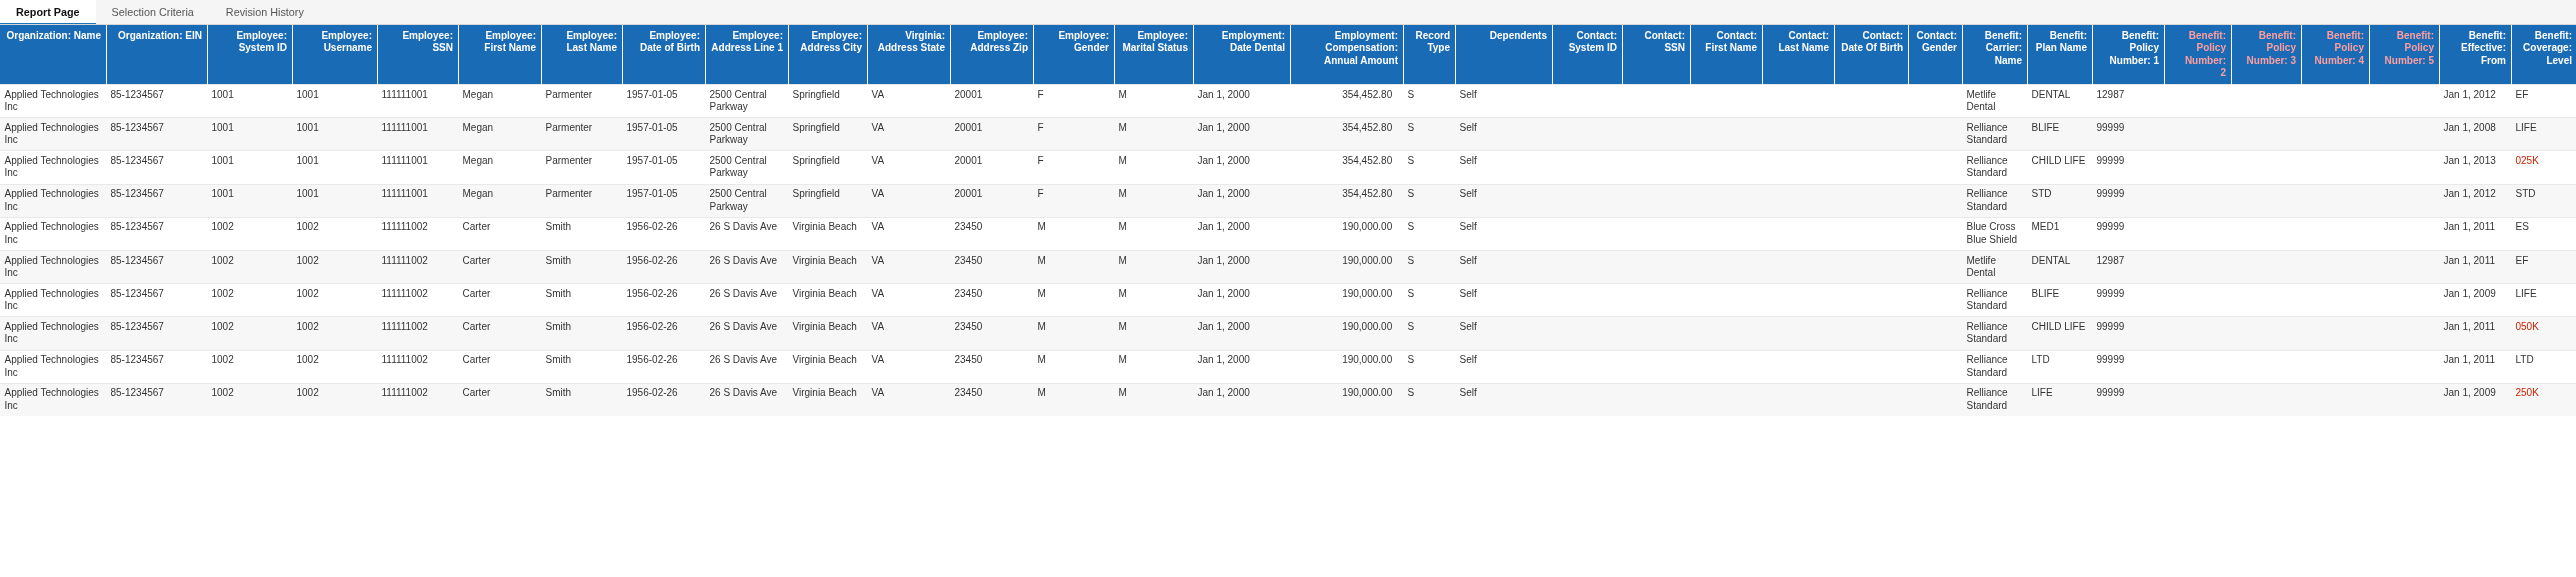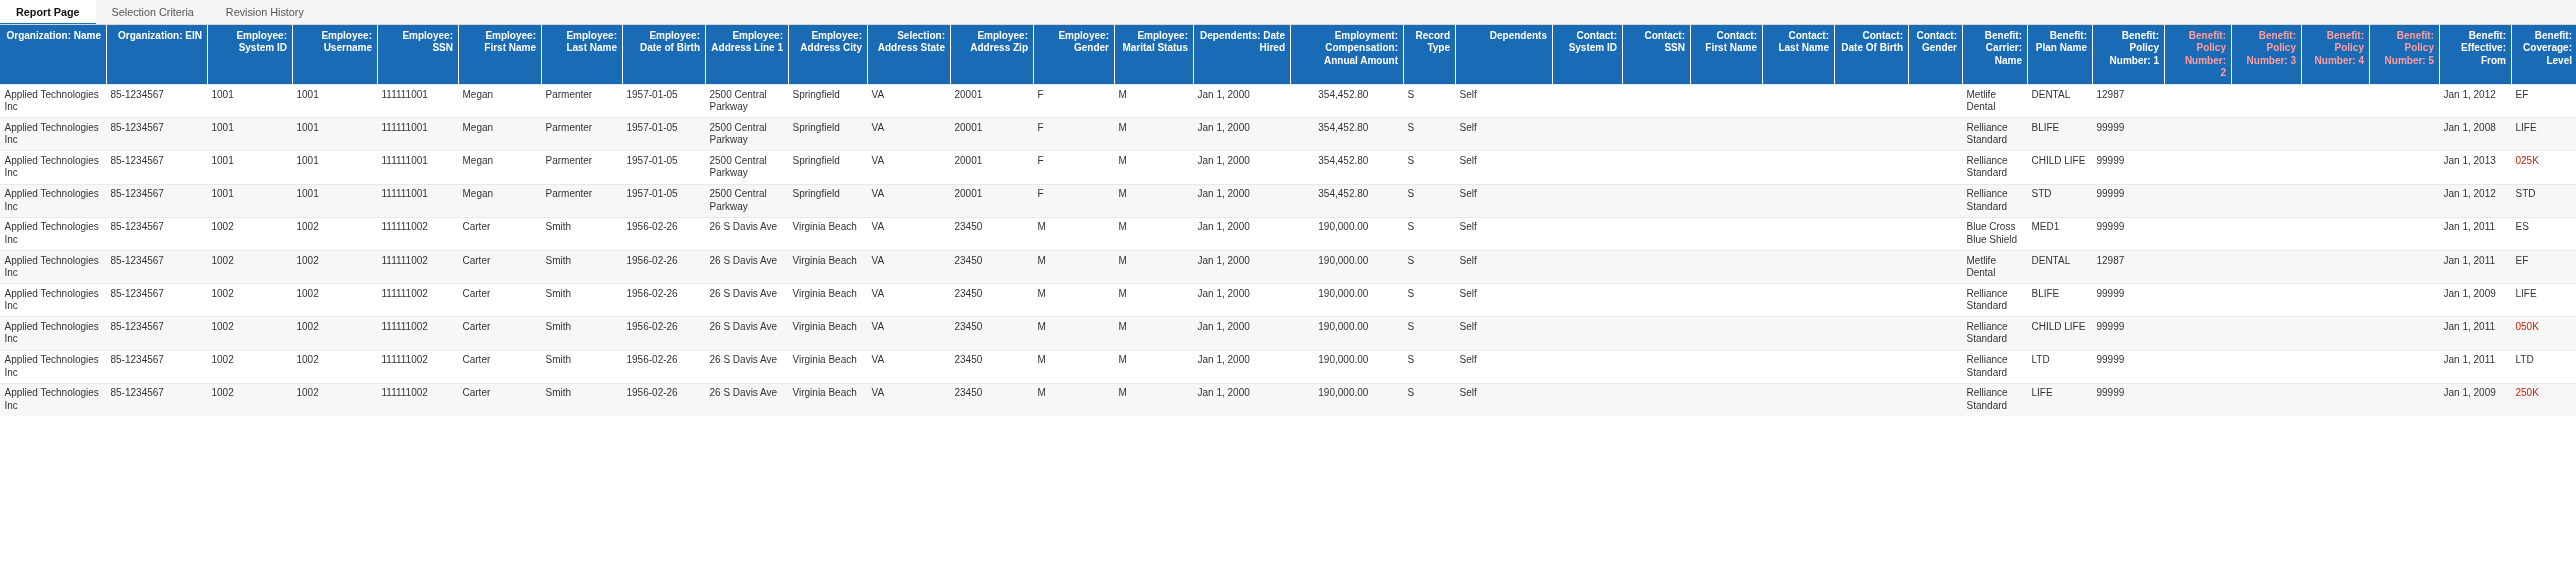--- a/index.html
+++ b/index.html
@@ -68,21 +68,21 @@
     color: #333333;
     vertical-align: top;
     text-align: left;
     padding: 3.6px 4.5px;
     border-top: 0.9px solid #e9e9e9;
     line-height: 1.25;
     word-wrap: break-word;
     overflow: hidden;
   }
   table.report tbody tr:nth-child(even) { background: #f7f7f7; }
-  table.report td.num { text-align: center; padding-right: 10.8px; }
+  table.report td.num { text-align: right; padding-right: 10.8px; }
 </style>
 </head>
 <body>
 
 <div class="app">
 
   <div class="tabbar">
     <div class="tab active">Report Page</div>
     <div class="tab">Selection Criteria</div>
     <div class="tab">Revision History</div>
@@ -131,25 +131,25 @@
             <th>Organization: Name</th>
             <th>Organization: EIN</th>
             <th>Employee: System ID</th>
             <th>Employee: Username</th>
             <th>Employee: SSN</th>
             <th>Employee: First Name</th>
             <th>Employee: Last Name</th>
             <th>Employee: Date of Birth</th>
             <th>Employee: Address Line 1</th>
             <th>Employee: Address City</th>
-            <th>Selection: Address State</th>
+            <th>Virginia: Address State</th>
             <th>Employee: Address Zip</th>
             <th>Employee: Gender</th>
             <th>Employee: Marital Status</th>
-            <th>Dependents: Date Hired</th>
+            <th>Employment: Date Dental</th>
             <th>Employment: Compensation: Annual Amount</th>
             <th>Record Type</th>
             <th>Dependents</th>
             <th>Contact: System ID</th>
             <th>Contact: SSN</th>
             <th>Contact: First Name</th>
             <th>Contact: Last Name</th>
             <th>Contact: Date Of Birth</th>
             <th>Contact: Gender</th>
             <th>Benefit: Carrier: Name</th>

